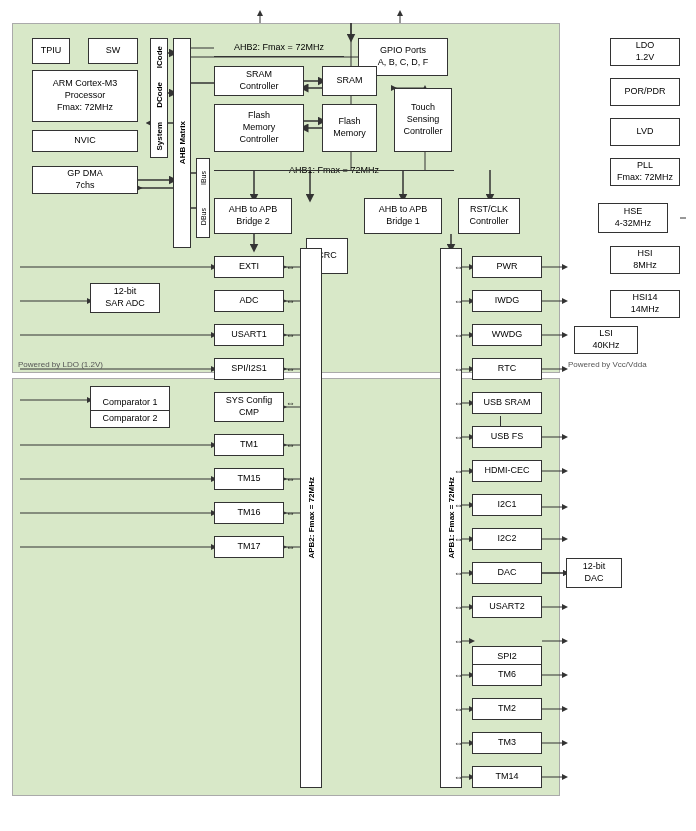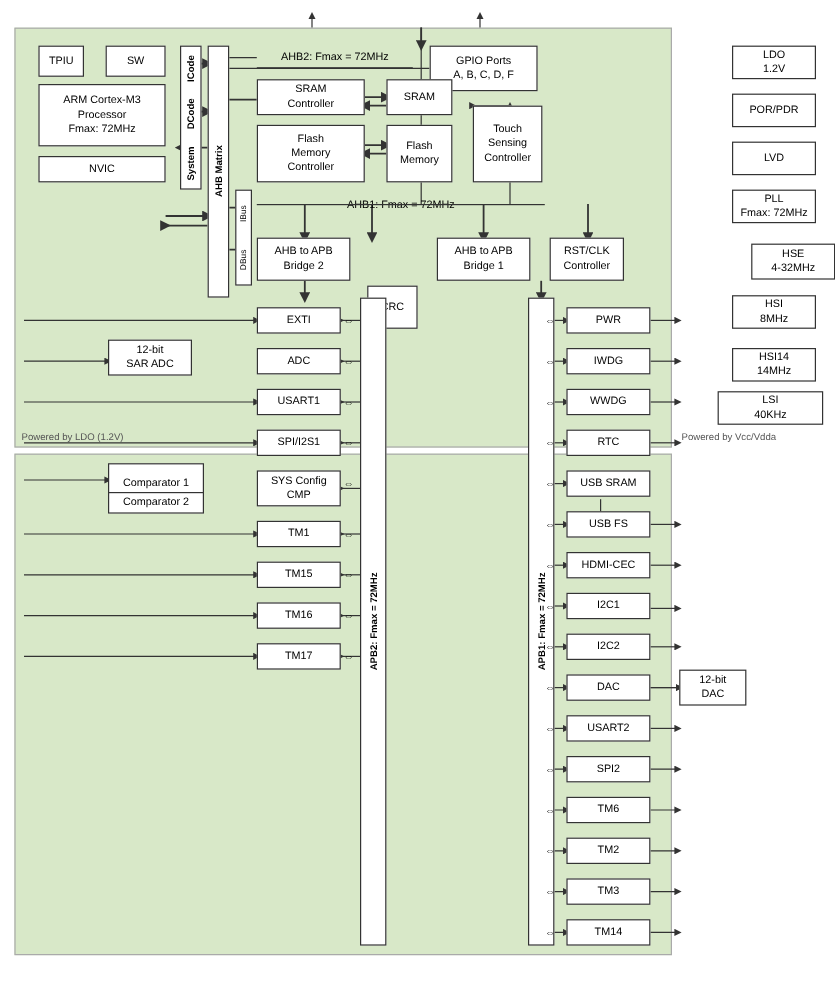--- a/index.html
+++ b/index.html
@@ -98,20 +98,24 @@
 
       <div style="position:absolute; left:163px; top:30px; width:18px; height:210px; border:1px solid #333; background:#fff; z-index:10; display:flex; align-items:center; justify-content:center;">
         <div style="writing-mode:vertical-rl; transform:rotate(180deg); font-size:8px; font-weight:bold; text-align:center;">AHB Matrix</div>
       </div>
 
       <div style="position:absolute; left:186px; top:150px; width:14px; height:80px; border:1px solid #333; background:#fff; z-index:10; display:flex; flex-direction:column; align-items:center; justify-content:space-around;">
         <div style="writing-mode:vertical-rl; transform:rotate(180deg); font-size:7px;">IBus</div>
         <div style="writing-mode:vertical-rl; transform:rotate(180deg); font-size:7px;">DBus</div>
       </div>
 
+      <div class="block" style="left:22px; top:158px; width:106px; height:28px; z-index:10;">
+        <span style="white-space:pre-line;">GP DMA
+7chs</span>
+      </div>
 
       <div class="block" style="left:204px; top:30px; width:130px; height:20px; border:none; background:transparent; z-index:10; font-size:9px;">
         <span>AHB2: Fmax = 72MHz</span>
       </div>
       <div style="position:absolute; left:204px; top:48px; right:0; height:1px; background:#333; width:130px; z-index:10;"></div>
 
       <div class="block" style="left:348px; top:30px; width:90px; height:38px; z-index:10;">
         <span style="white-space:pre-line;">GPIO Ports
 A, B, C, D, F</span>
       </div>
@@ -266,21 +270,21 @@
 
       <div class="block" style="left:556px; top:550px; width:56px; height:30px; z-index:10;">
         <span style="white-space:pre-line;">12-bit
 DAC</span>
       </div>
 
       <div class="block" style="left:462px; top:588px; width:70px; height:22px; z-index:10;">
         <span>USART2</span>
       </div>
 
-      <div class="block" style="left:462px; top:622px; width:70px; height:22px; z-index:10;">
+      <div class="block" style="left:462px; top:638px; width:70px; height:22px; z-index:10;">
         <span>SPI2</span>
       </div>
 
       <div class="block" style="left:462px; top:656px; width:70px; height:22px; z-index:10;">
         <span>TM6</span>
       </div>
 
       <div class="block" style="left:462px; top:690px; width:70px; height:22px; z-index:10;">
         <span>TM2</span>
       </div>
@@ -304,36 +308,36 @@
 
       <div class="block" style="left:600px; top:110px; width:70px; height:28px; z-index:10;">
         <span>LVD</span>
       </div>
 
       <div class="block" style="left:600px; top:150px; width:70px; height:28px; z-index:10;">
         <span style="white-space:pre-line;">PLL
 Fmax: 72MHz</span>
       </div>
 
-      <div class="block" style="left:616px; top:195px; width:70px; height:30px; z-index:10;">
+      <div class="block" style="left:588px; top:195px; width:70px; height:30px; z-index:10;">
         <span style="white-space:pre-line;">HSE
 4-32MHz</span>
       </div>
 
       <div class="block" style="left:600px; top:238px; width:70px; height:28px; z-index:10;">
         <span style="white-space:pre-line;">HSI
 8MHz</span>
       </div>
 
       <div class="block" style="left:600px; top:282px; width:70px; height:28px; z-index:10;">
         <span style="white-space:pre-line;">HSI14
 14MHz</span>
       </div>
 
-      <div class="block" style="left:588px; top:318px; width:88px; height:28px; z-index:10;">
+      <div class="block" style="left:564px; top:318px; width:64px; height:28px; z-index:10;">
         <span style="white-space:pre-line;">LSI
 40KHz</span>
       </div>
 
       <svg class="svg-overlay">
 
         <line x1="140" y1="45" x2="163" y2="45" stroke="#333" stroke-width="1.5" marker-end="url(#arrow)"></line>
         <line x1="140" y1="85" x2="163" y2="85" stroke="#333" stroke-width="1.5" marker-end="url(#arrow)"></line>
         <line x1="163" y1="115" x2="140" y2="115" stroke="#333" stroke-width="1.5" marker-end="url(#arrow)"></line>
 

